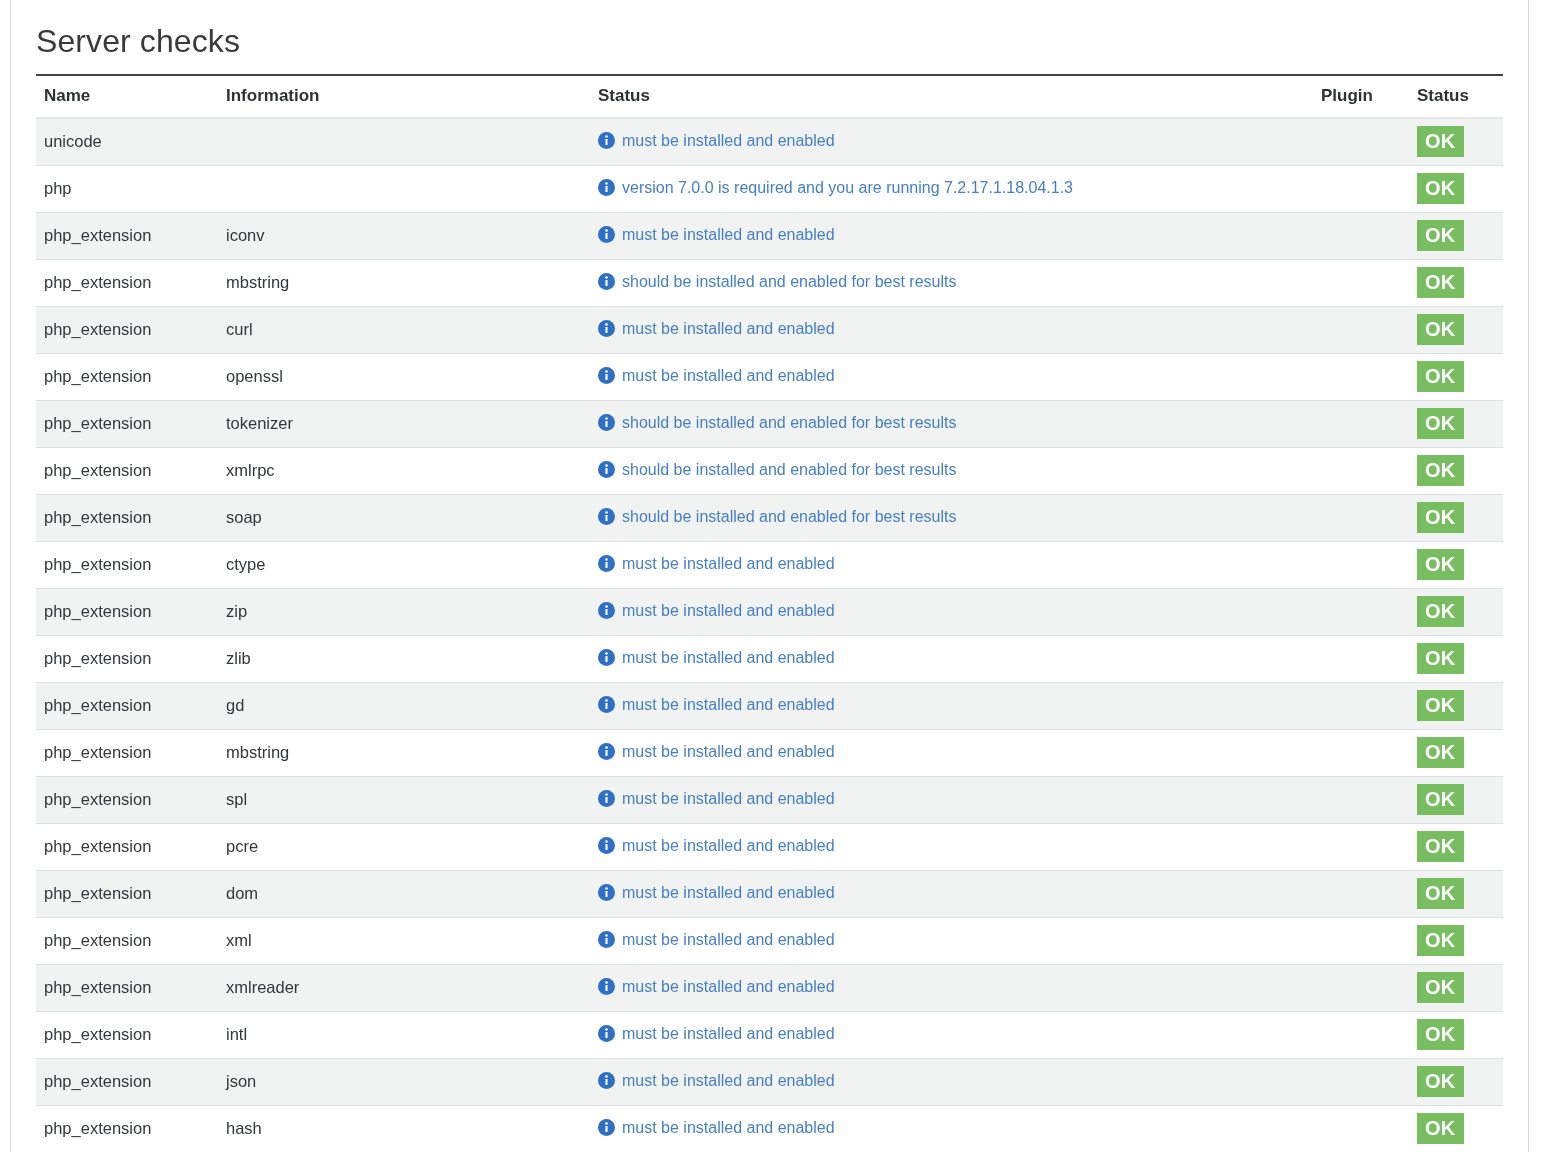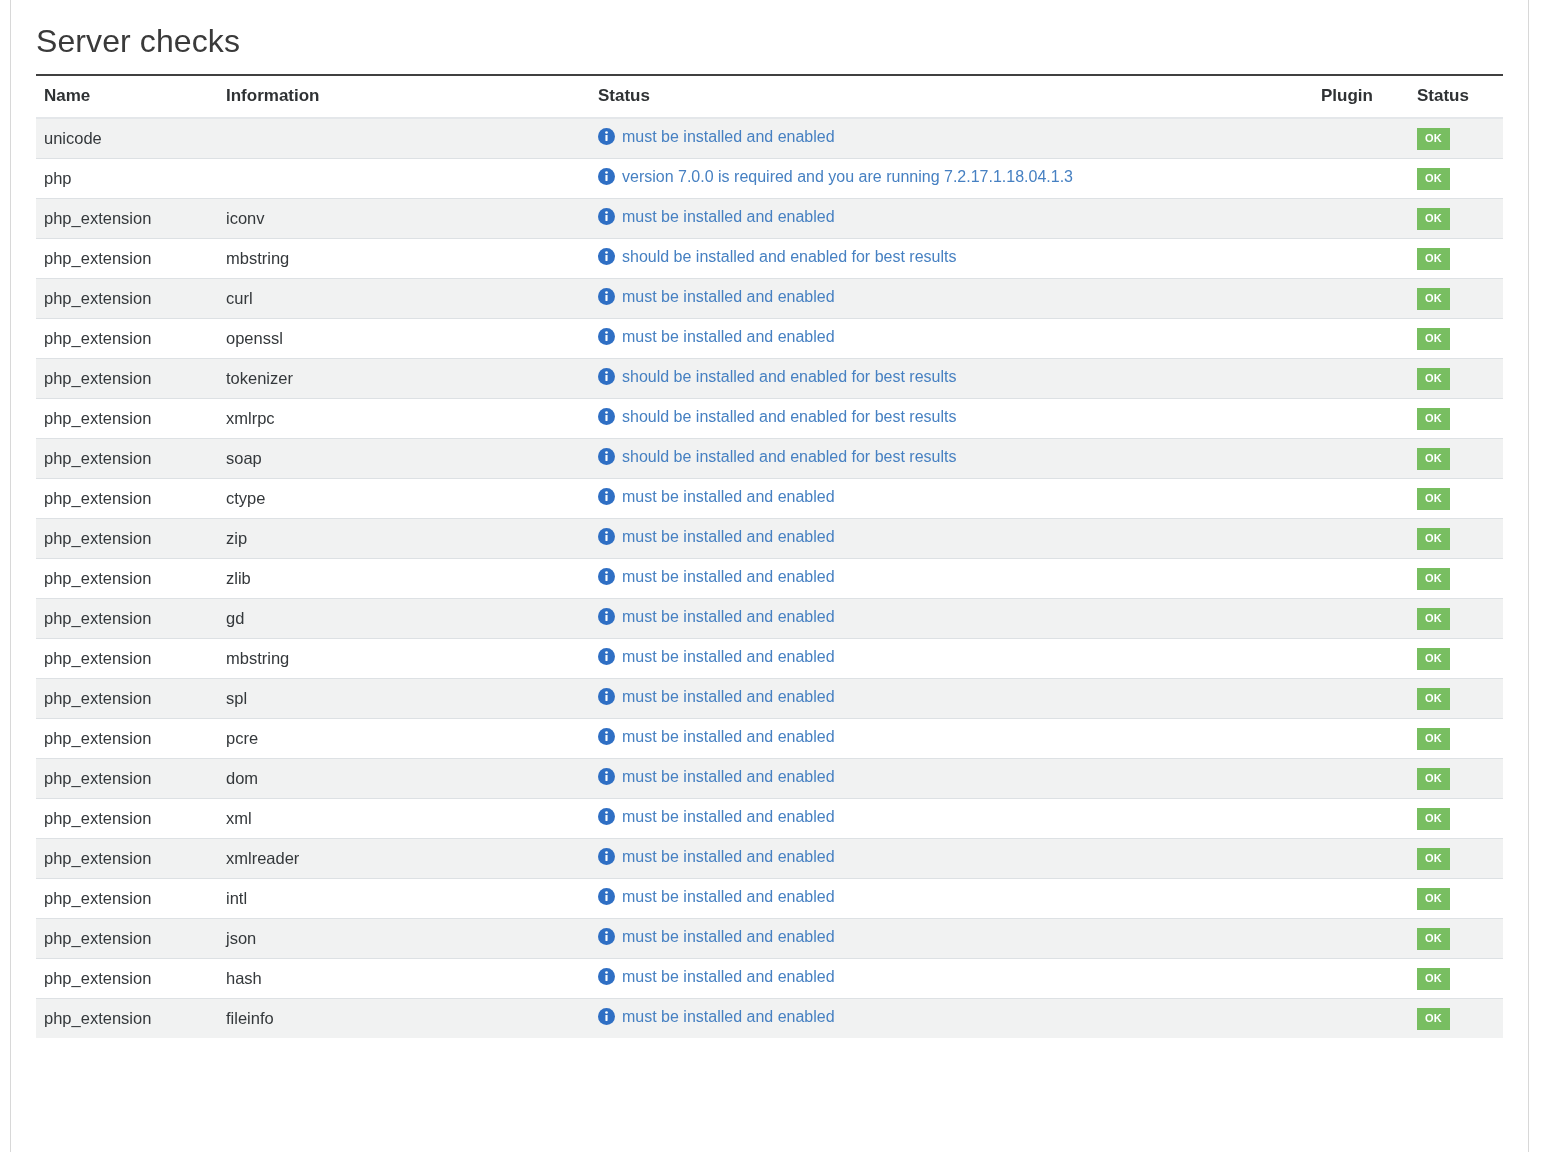--- a/index.html
+++ b/index.html
@@ -97,21 +97,21 @@
   .info-icon {
     display: inline-block;
     vertical-align: -3px;
     margin-right: 7px;
   }
   .badge-ok {
     display: inline-block;
     background: #78be61;
     color: #ffffff;
     font-weight: bold;
-    font-size: 11px;
+    font-size: 20px;
     line-height: 1;
     padding: 5px 8px 6px 8px;
     letter-spacing: 0.3px;
   }
   td.col-plugin { text-align: right; }
   td.col-status { text-align: left; padding-left: 10px; }
   th.col-plugin { text-align: right; padding-right: 12px; }
   th.col-status { text-align: left; padding-left: 10px; }
 </style>
 </head>

